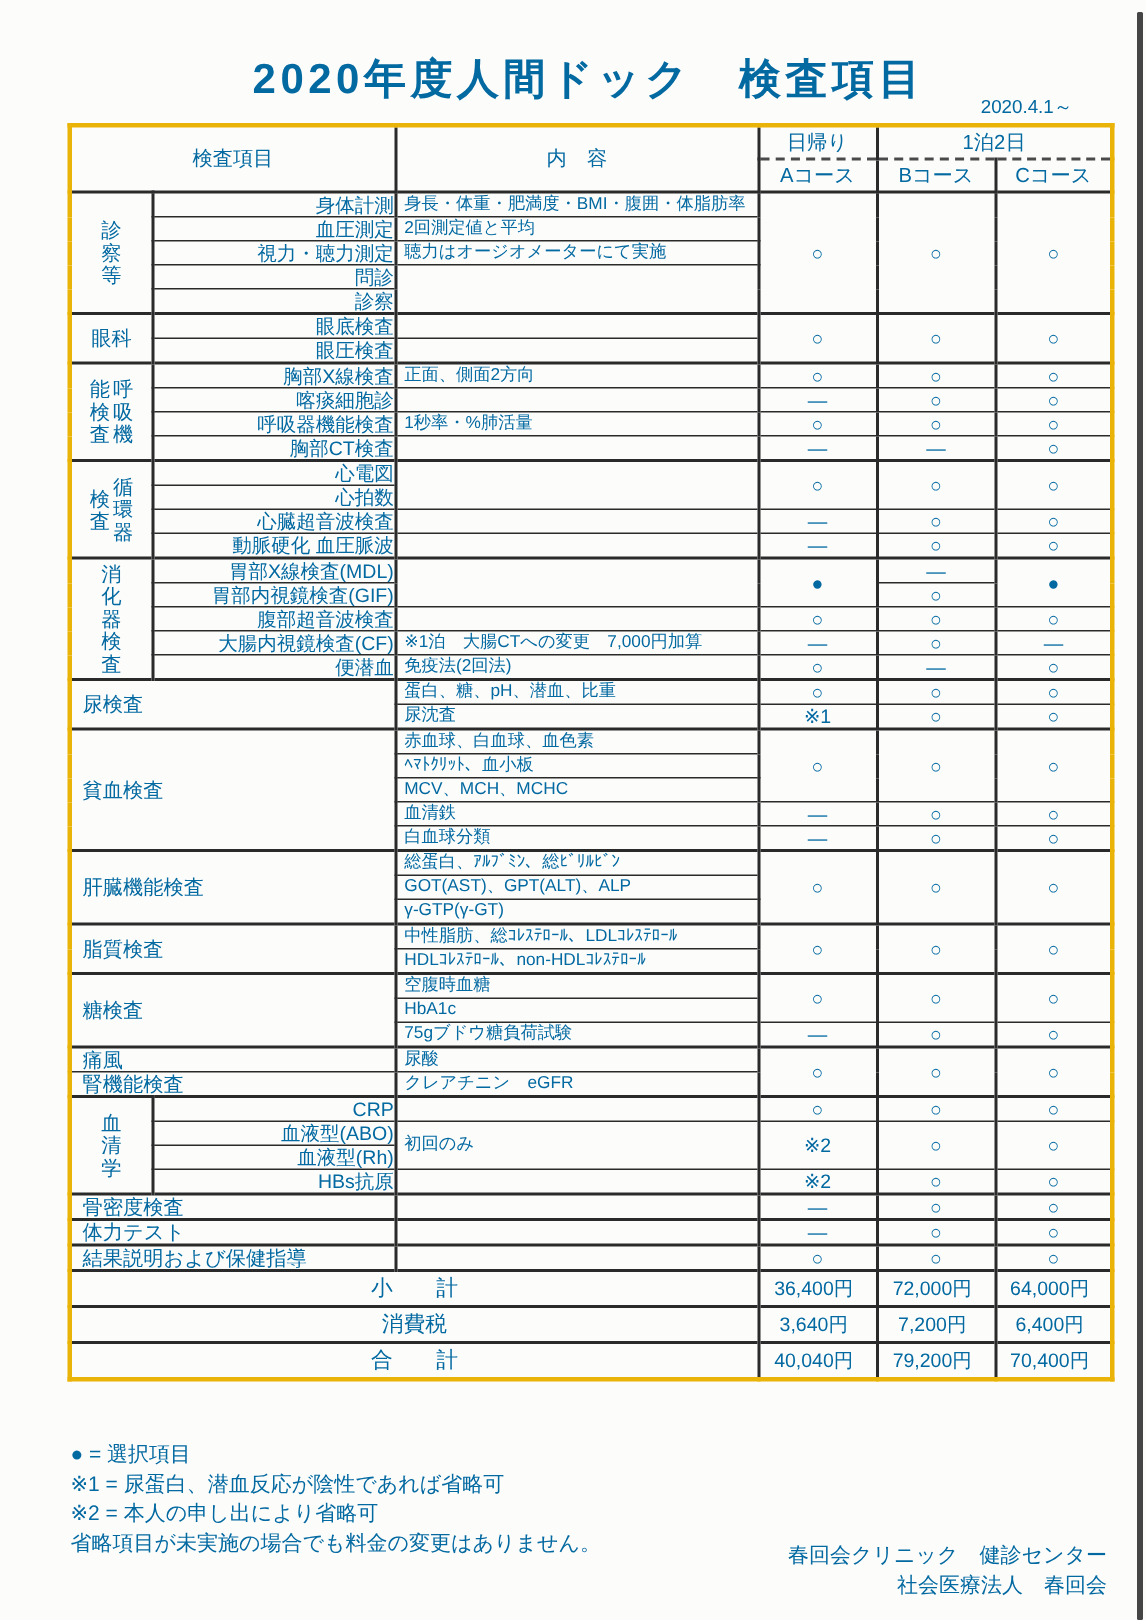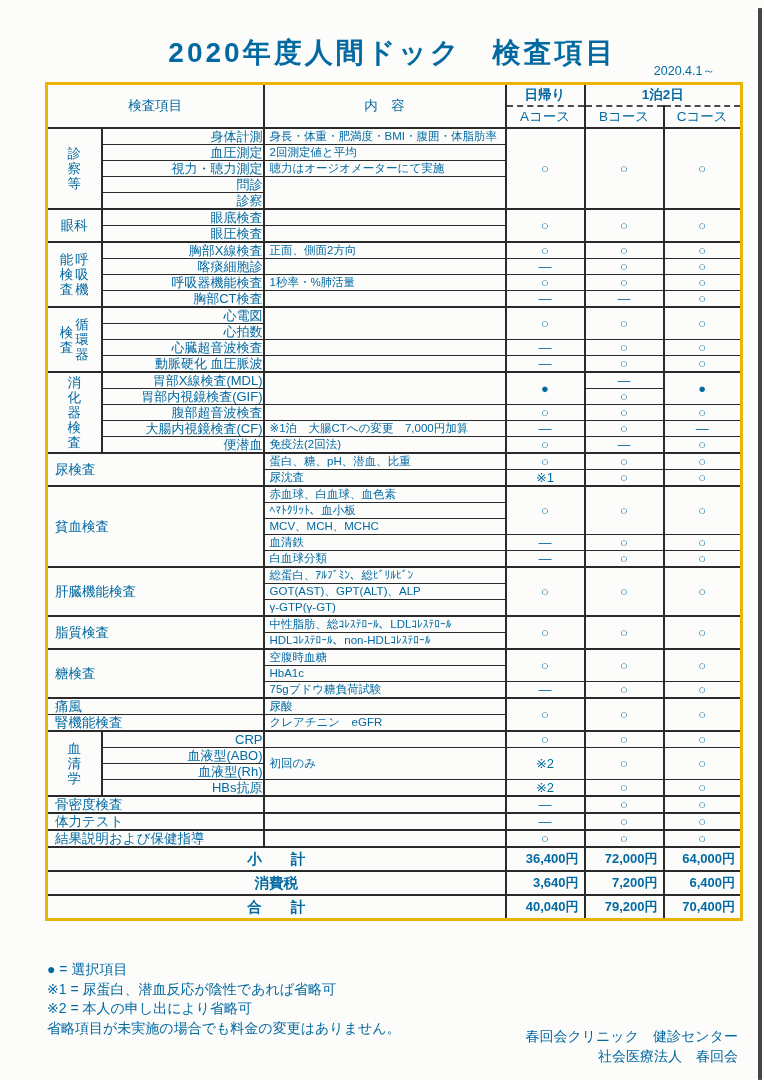--- a/index.html
+++ b/index.html
@@ -9,30 +9,30 @@
   .title-wrap h1{margin:0;font-size:28px;font-weight:600;letter-spacing:3px;}
   .date{position:absolute;left:45px;top:63px;width:670px;text-align:right;font-size:12.5px;}
   table.exam{position:absolute;left:45px;top:82px;width:695px;border-collapse:collapse;
              border:3px solid #eab308;table-layout:fixed;}
   td,th{border:1px solid #2a2a2a;border-left-width:2px;border-right-width:2px;
         padding:0;height:15px;line-height:15px;overflow:hidden;white-space:nowrap;}
   thead tr{height:20px;}
   thead th{font-weight:400;font-size:13.5px;line-height:20px;}
   th.span2{border-bottom-width:2.5px;}
   thead tr.h2 th{border-bottom-width:2.5px;margin-left:12px;}
-  .th-dash{border-bottom:2px dashed #4a4a4a;font-weight:bold;}
+  .th-dash{border-bottom:2px dashed #4a4a4a;}
   tr.sec td{border-top-width:2.5px;}
-  tr.tot td{border-top-width:2.5px;height:22px;line-height:22px;font-weight:bold;}
+  tr.tot td{border-top-width:2.5px;height:22px;line-height:22px;}
   .c-item{text-align:right;padding-left:8px;font-size:13px;}
   .c-cnt{text-align:left;padding-left:5px;font-size:11.5px;}
   .c-lbl{text-align:left;padding-left:7px;font-size:13.5px;}
   .c-gh{text-align:center;font-size:13.5px;}
   .c-mk{text-align:center;font-size:13px;}
   .c-tl{text-align:center;font-size:14.5px;}
-  .c-money{text-align:right;padding-right:5px;font-size:13px;}
+  .c-money{text-align:center;padding-right:5px;font-size:13px;}
   .vstack{display:flex;flex-direction:column;align-items:center;justify-content:center;height:100%;}
   .vstack span{display:block;line-height:15px;font-size:13.5px;}
   .v2{display:flex;flex-direction:row-reverse;justify-content:center;align-items:center;height:100%;}
   .v2 .vstack{margin:0 1px;}
   .notes{position:absolute;left:47px;top:960px;font-size:14px;line-height:19.5px;}
   .org{position:absolute;left:45px;top:1026px;width:693px;text-align:right;font-size:14px;line-height:20px;}
   .scan-edge{position:absolute;top:8px;bottom:0;right:2px;width:4px;background:#454545;border-radius:1px;}
 </style>
 </head>
 <body>

